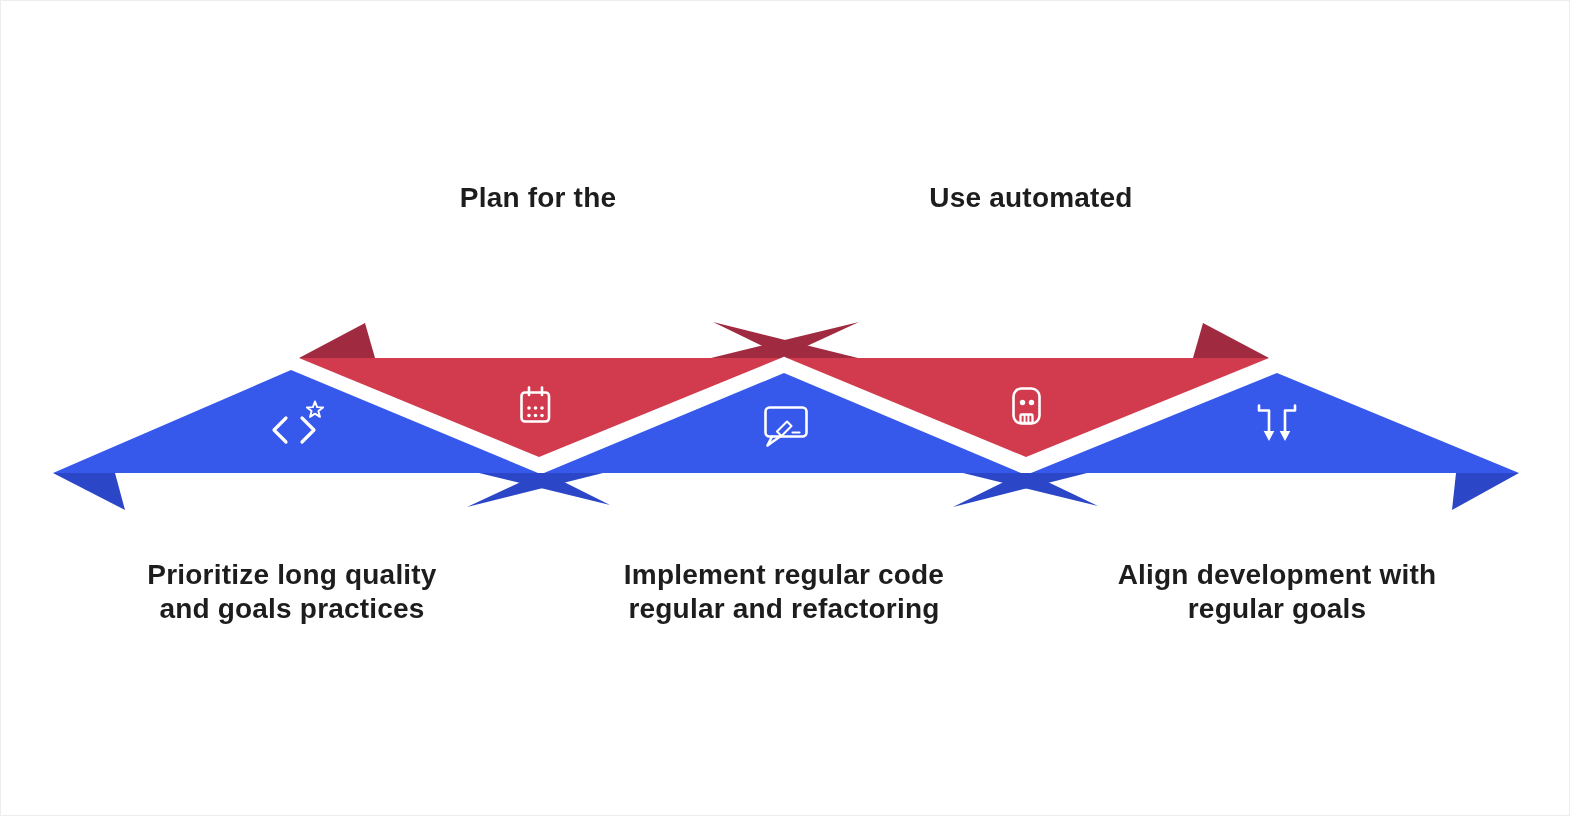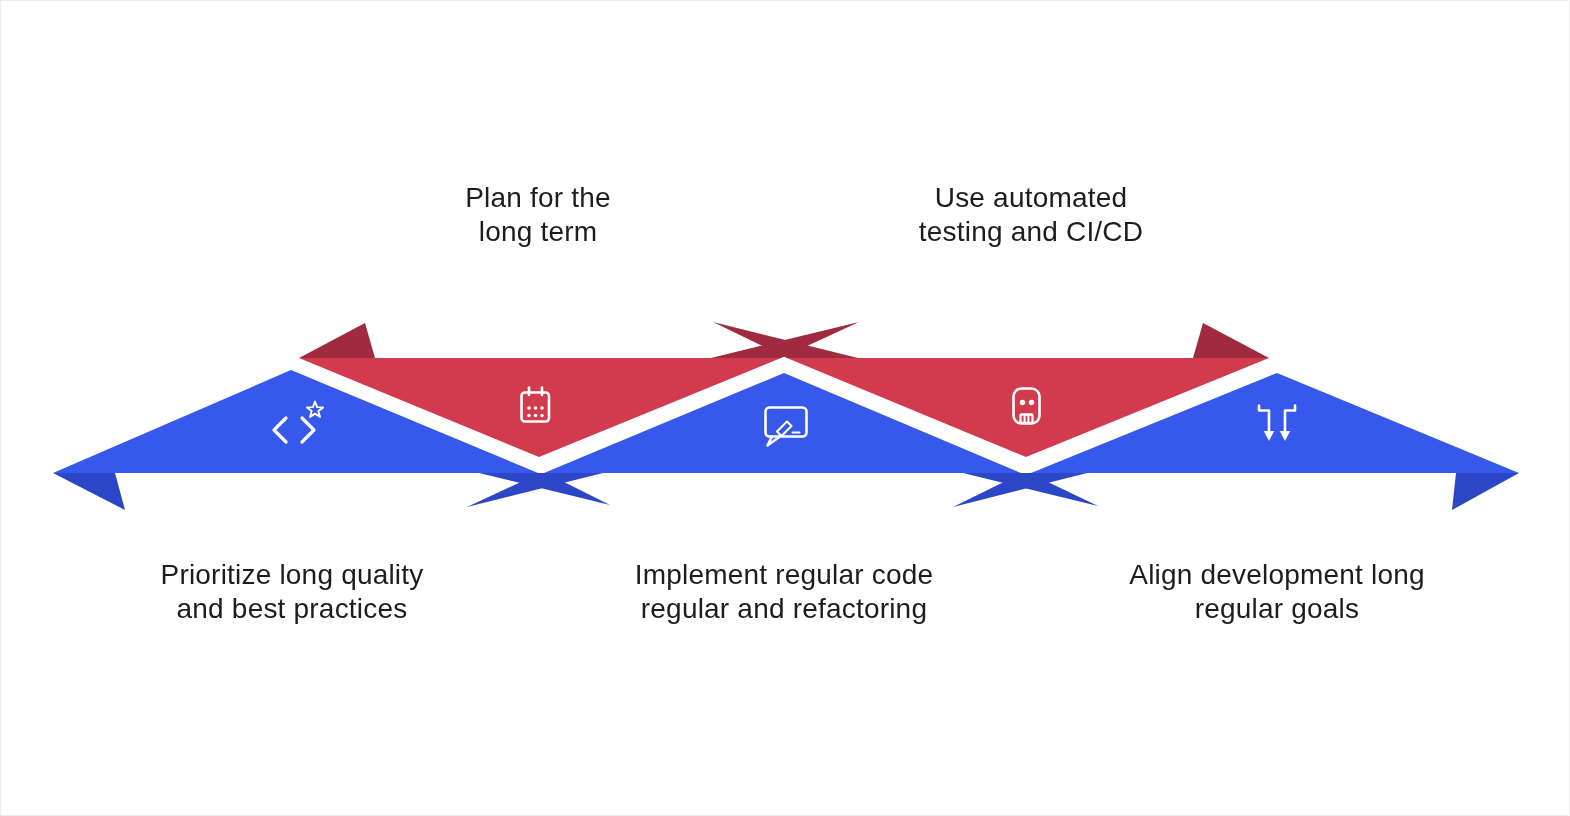--- a/index.html
+++ b/index.html
@@ -22,21 +22,21 @@
     left: 0;
     top: 0;
   }
   .step-label {
     position: absolute;
     transform: translateX(-50%);
     text-align: center;
     color: #1d1d1d;
     font-size: 28px;
     line-height: 34px;
-    font-weight: 400;
+    font-weight: 700;
     letter-spacing: 0.2px;
     white-space: nowrap;
   }
   .step-label.top    { top: 180px; }
   .step-label.bottom { top: 557px; }
   .step-label .line { display: block; }
 </style>
 </head>
 <body>
 
@@ -107,36 +107,34 @@
     <g fill="none" stroke="#ffffff" stroke-width="2.6" stroke-linecap="round" stroke-linejoin="round">
       <path d="M 1258 404.5 L 1258 409.5 L 1268 409.5 L 1268 431"></path>
       <polygon fill="#ffffff" stroke="none" points="1262.7,430 1273.3,430 1268,440"></polygon>
       <path d="M 1294 404.5 L 1294 409.5 L 1284 409.5 L 1284 431"></path>
       <polygon fill="#ffffff" stroke="none" points="1278.7,430 1289.3,430 1284,440"></polygon>
     </g>
   </svg>
 
   <div class="step-label bottom" style="left:291px">
     <span class="line">Prioritize long quality</span>
-    <span class="line">and best practices</span>
+    <span class="line">and goals practices</span>
   </div>
 
   <div class="step-label top" style="left:537px">
     <span class="line">Plan for the</span>
-    <span class="line">long term</span>
   </div>
 
   <div class="step-label bottom" style="left:783px">
     <span class="line">Implement regular code</span>
     <span class="line">regular and refactoring</span>
   </div>
 
   <div class="step-label top" style="left:1030px">
     <span class="line">Use automated</span>
-    <span class="line">testing and CI/CD</span>
   </div>
 
   <div class="step-label bottom" style="left:1276px">
-    <span class="line">Align development long</span>
+    <span class="line">Align development with</span>
     <span class="line">regular goals</span>
   </div>
 
 </div>
 
 </body></html>

